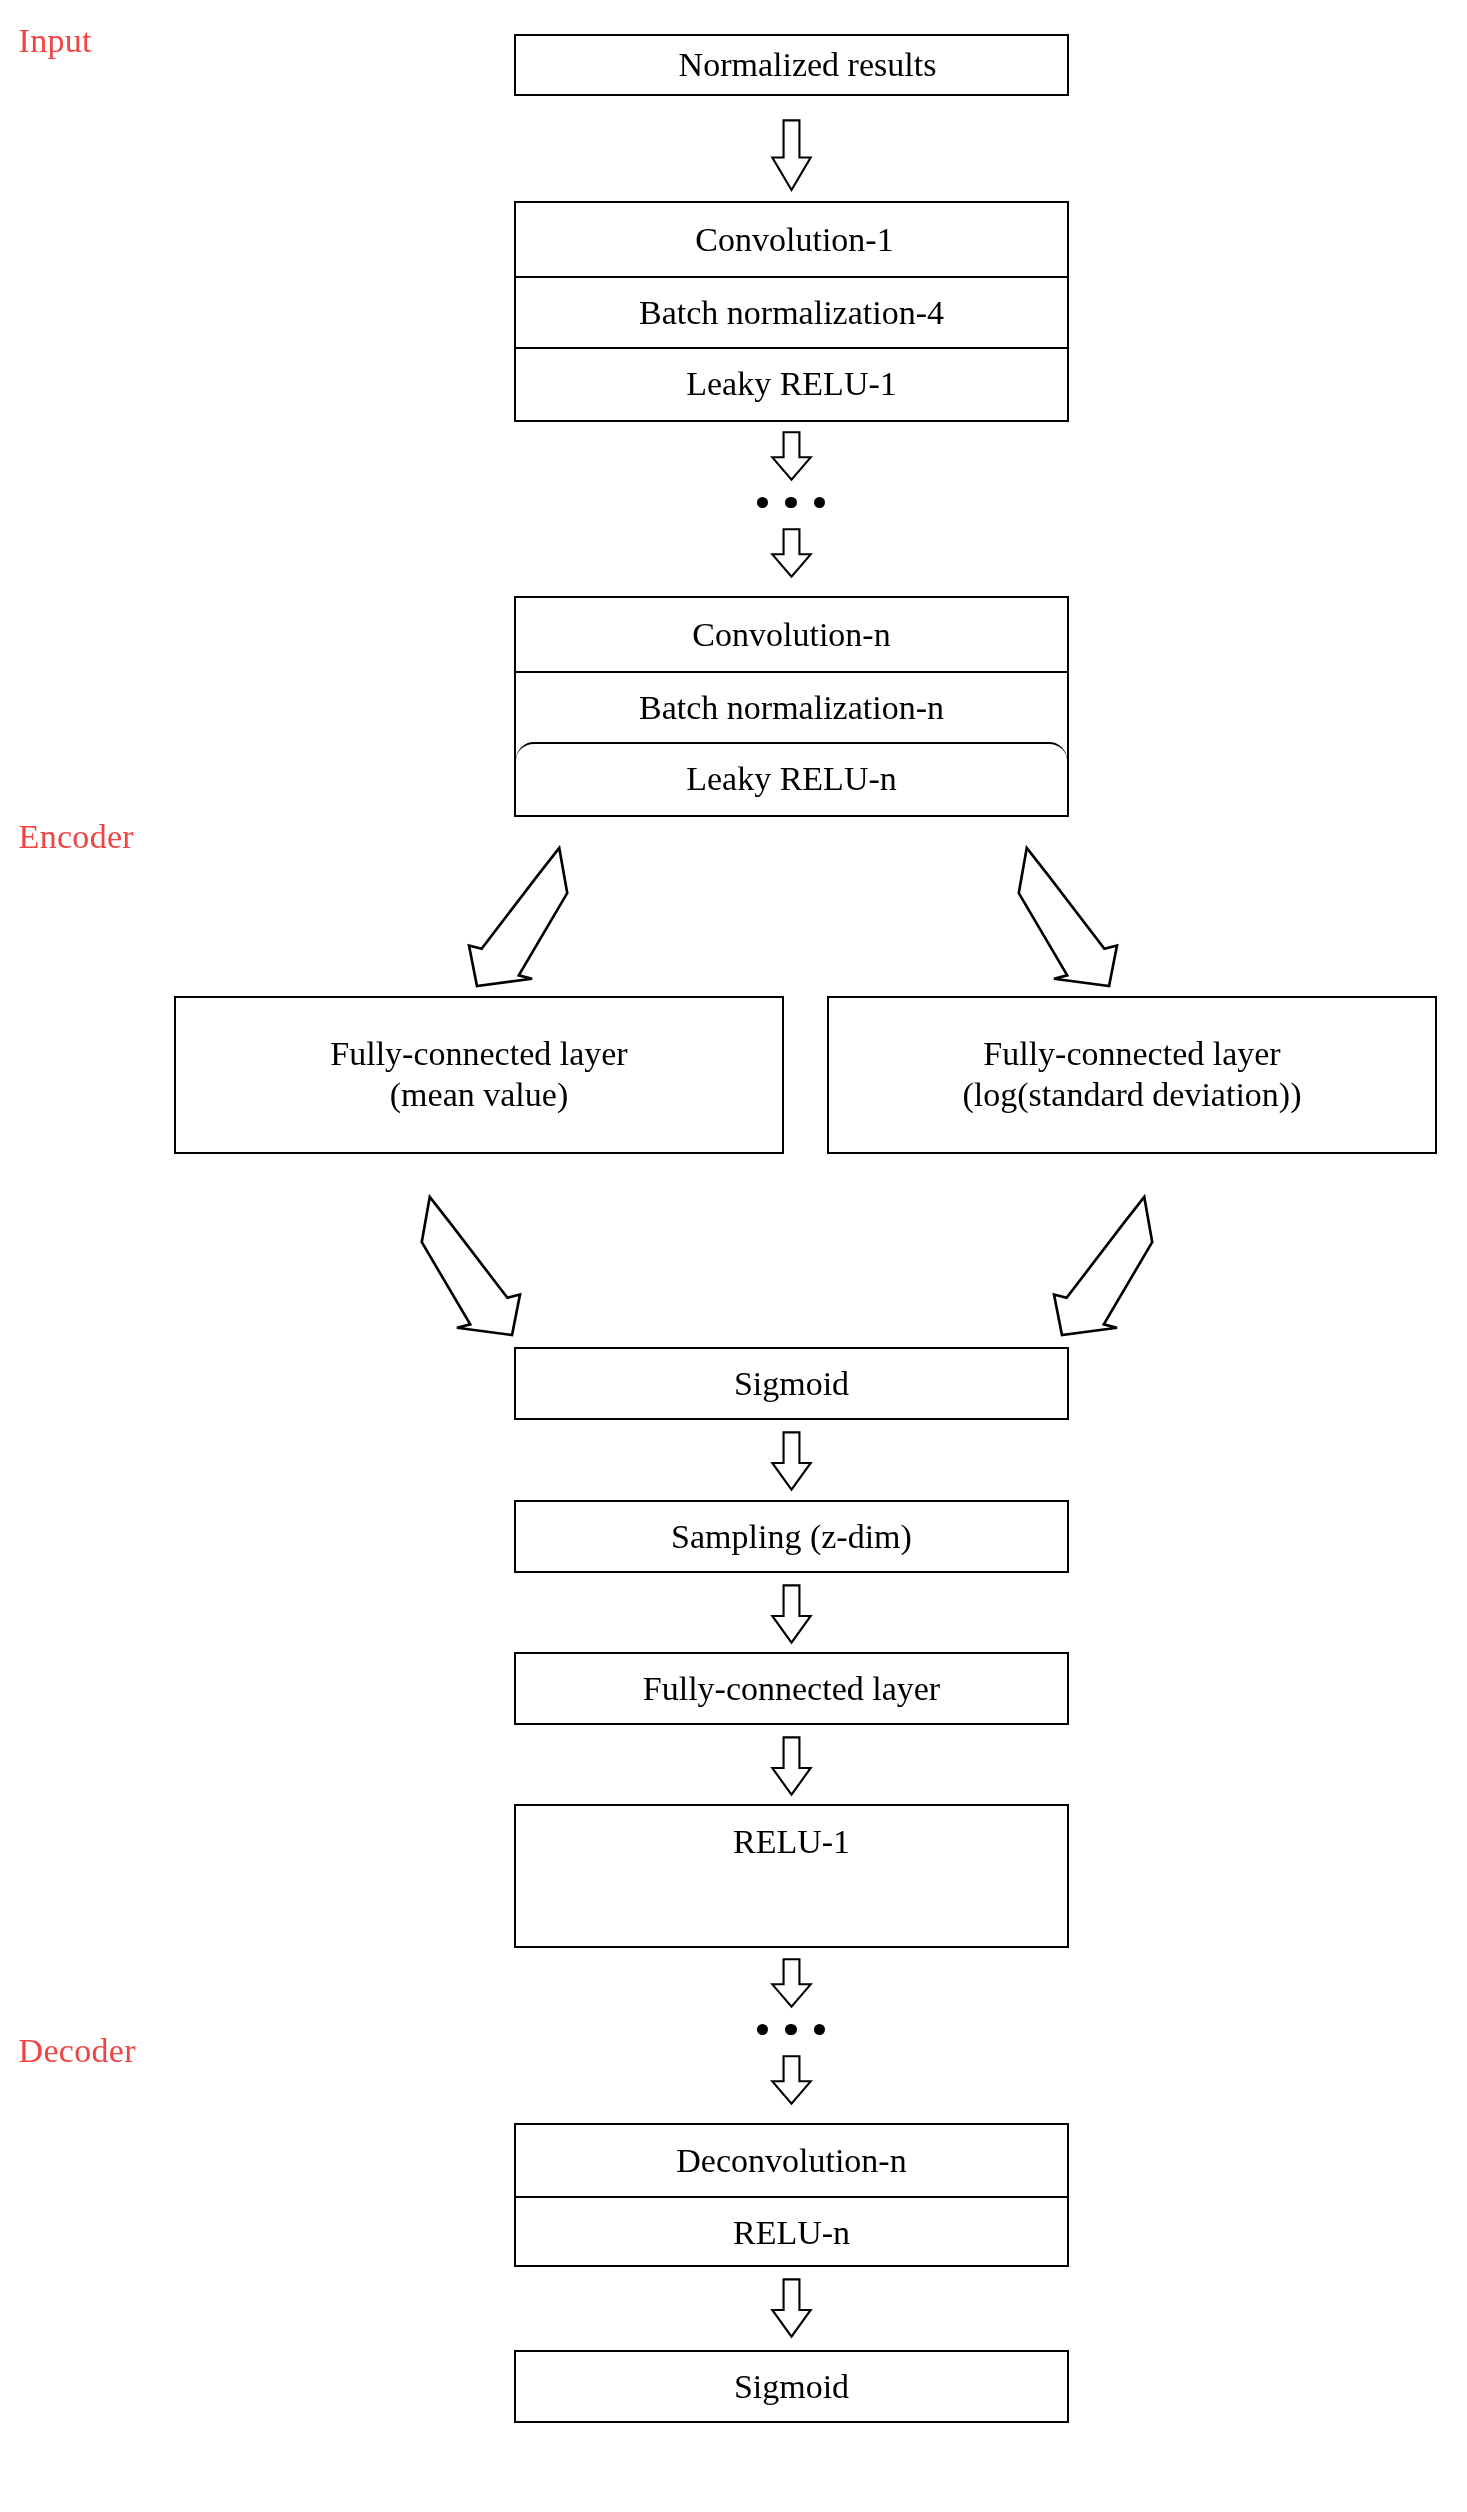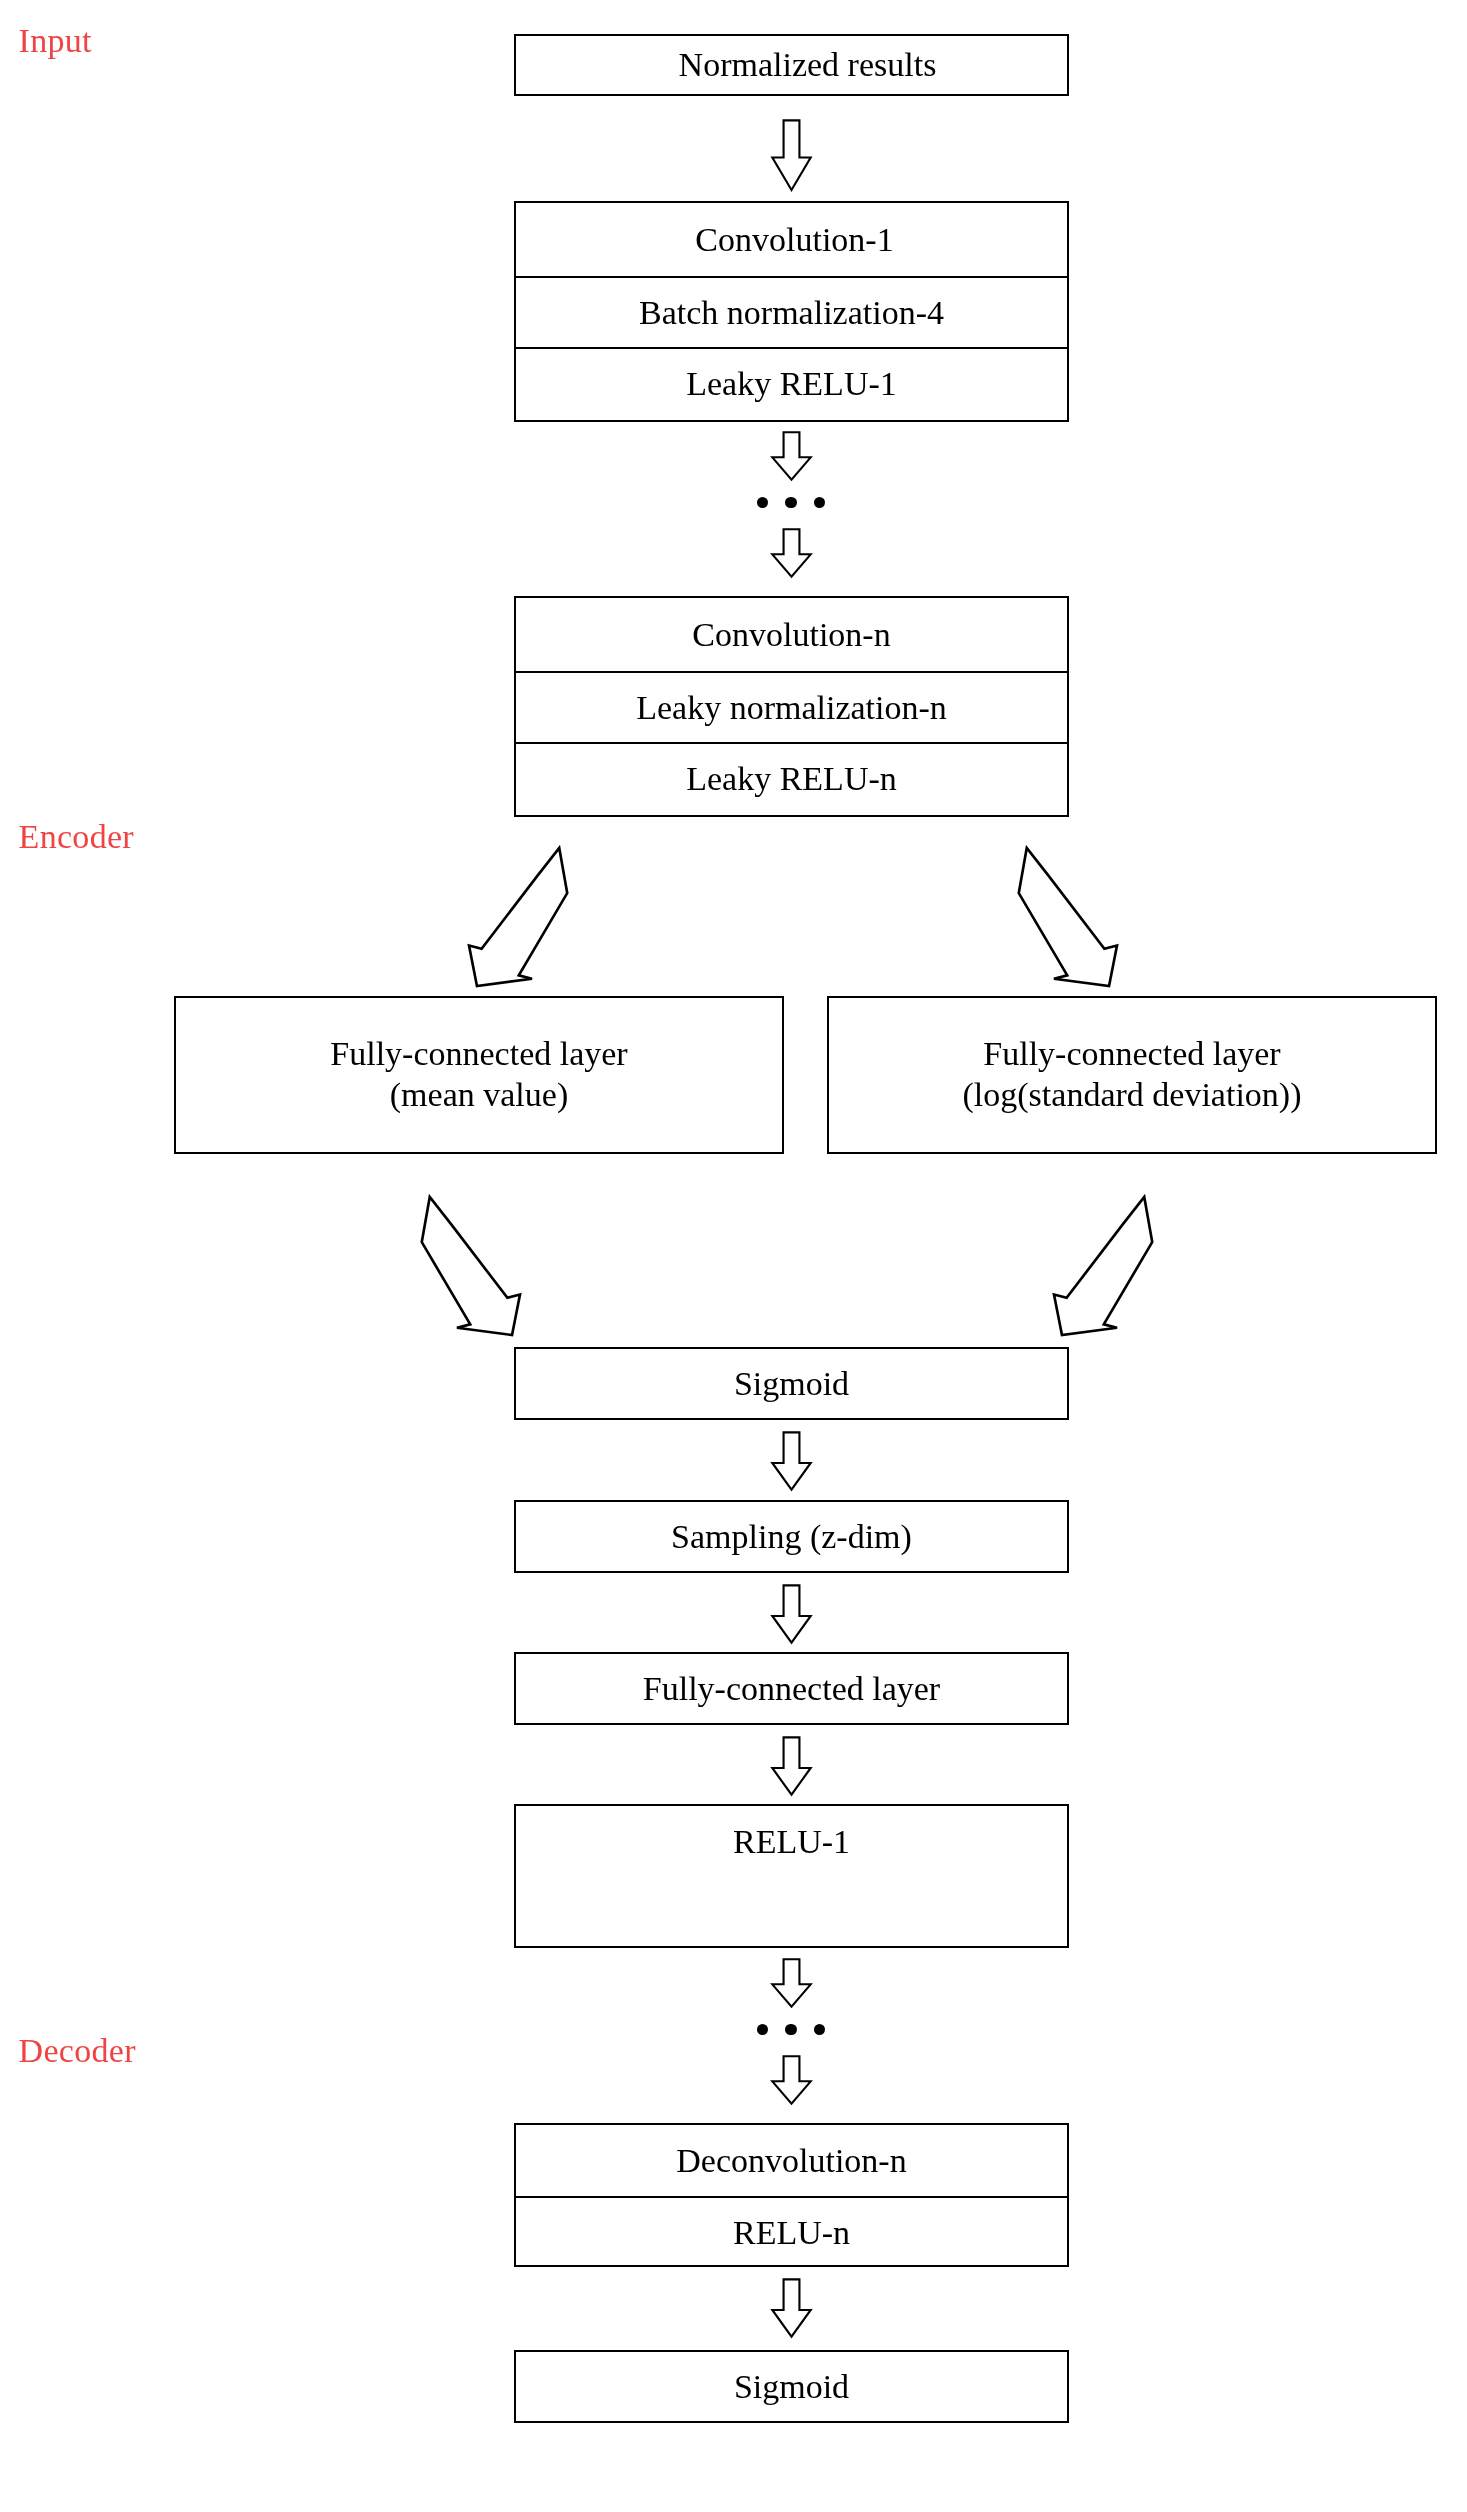--- a/index.html
+++ b/index.html
@@ -131,22 +131,22 @@
   </div>
 
   <div class="varrow" style="left:771px; top:528px; width:41px; height:50px;">
     <svg viewBox="0 0 62 76" preserveAspectRatio="none">
       <polygon points="19,2 43,2 43,40 60,40 31,74 2,40 19,40" fill="#ffffff" stroke="#000000" stroke-width="3.2" stroke-linejoin="miter"></polygon>
     </svg>
   </div>
 
   <div class="box stack" style="left:514px; top:596px; width:555px; height:221px;">
     <div class="box-row" style="height:73px;">Convolution-n</div>
-    <div class="box-row" style="height:71px;">Leaky normalization-n</div>
-    <div class="box-row" style="height:72px;">Leaky RELU-n</div>
+    <div class="box-row" style="height:71px;">Batch normalization-n</div>
+    <div class="box-row" style="height:72px;border-radius:18px;">Leaky RELU-n</div>
   </div>
 
   <div class="diagarrow" style="left:439px; top:844px; width:133px; height:146px;">
     <svg viewBox="0 0 200 220">
       <polygon points="181,6 193,74 120,198 140,203 57,214 45,153 64,158 148,48" fill="#ffffff" stroke="#000000" stroke-width="4" stroke-linejoin="miter"></polygon>
     </svg>
   </div>
 
   <div class="diagarrow" style="left:1014px; top:844px; width:133px; height:146px;">
     <svg viewBox="0 0 200 220">

